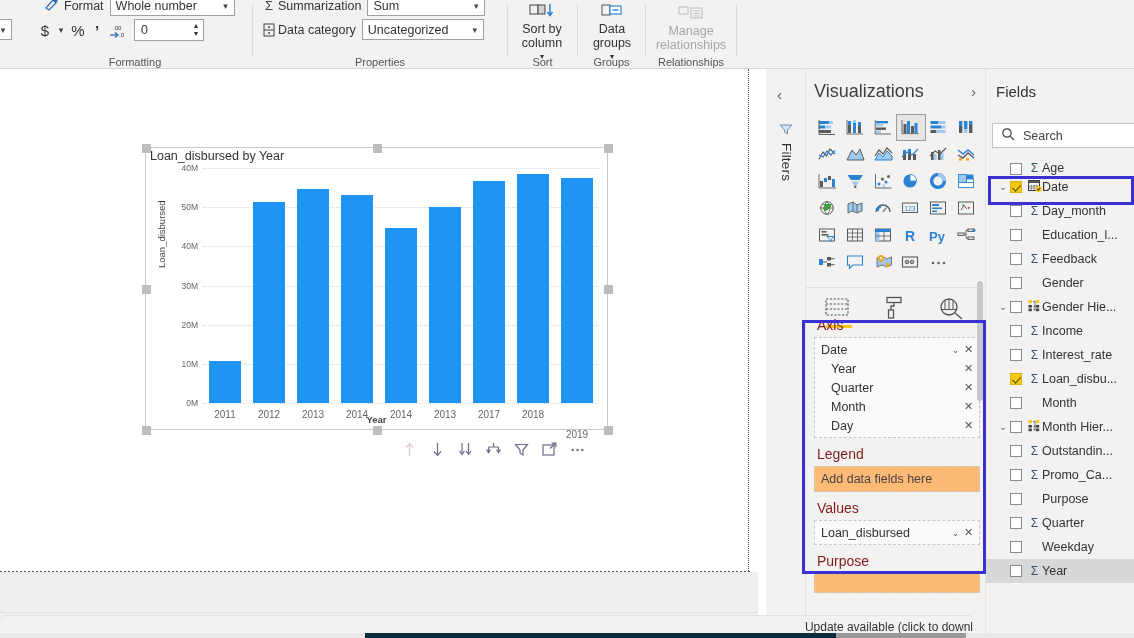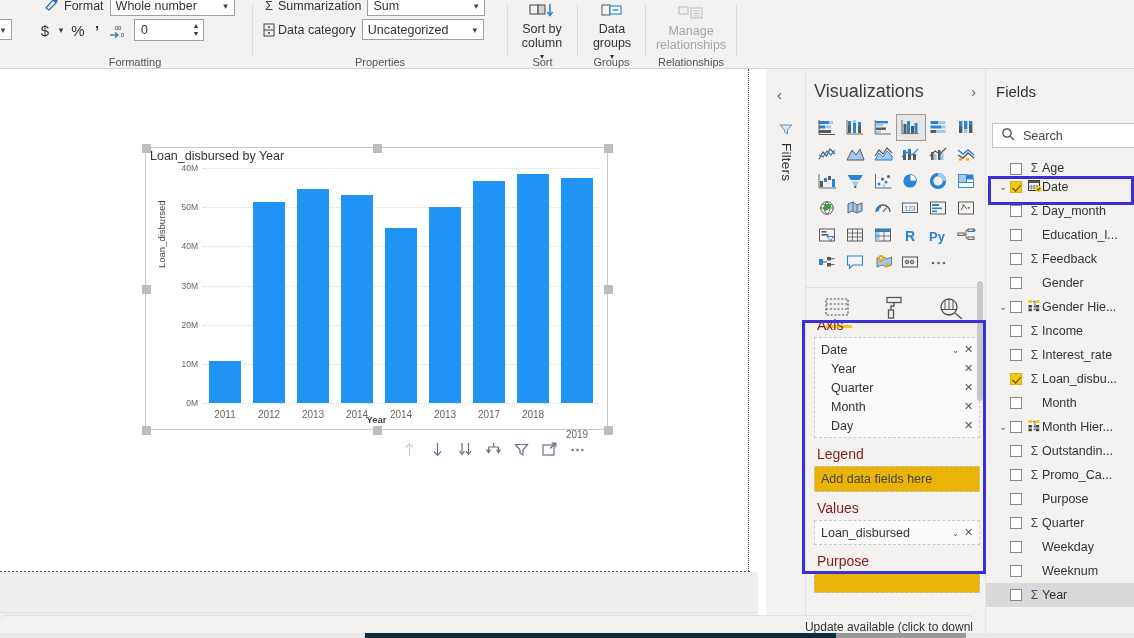--- a/index.html
+++ b/index.html
@@ -140,21 +140,21 @@
 
   #wellsOutline {
     position:absolute; left:802px; top:320px; width:184px; height:254px;
     border:3px solid #3b2fd6; pointer-events:none;
   }
   #wells { position:absolute; left:8px; top:240px; width:166px; }
   .wlabel { font-size:14px; color:#7f1d1d; margin:8px 0 4px 3px; }
   .wbox {
     border:1px dashed #c9c9c9; background:#fafafa; padding:2px 0;
   }
-  .wbox.white { background:#eab308; }
+  .wbox.white { background:#fdba74; }
   .witem {
     display:flex; align-items:center; height:19px; padding:0 4px 0 6px;
     font-size:12.5px; color:#333;
   }
   .witem .wtext { flex:1; white-space:nowrap; overflow:hidden; }
   .witem.child { padding-left:16px; }
   .wx { width:13px; text-align:center; color:#555; font-size:11px; cursor:pointer; }
   .wcaret { width:13px; text-align:center; color:#555; font-size:9px; cursor:pointer; }
   .wplace { font-size:12.5px; color:#444; padding:3px 6px; }
   #vizScroll { position:absolute; right:2px; top:212px; width:6px; height:120px;
@@ -937,26 +937,20 @@
         <span class="fcb"></span>
         <span class="fsig">Σ</span>
         <span class="fname">Quarter</span>
       </div>
       <div class="frow">
         <span class="fchev"></span>
         <span class="fcb"></span>
         <span class="fsig"></span>
         <span class="fname">Weekday</span>
       </div>
-      <div class="frow">
-        <span class="fchev"></span>
-        <span class="fcb"></span>
-        <span class="fsig"></span>
-        <span class="fname">Weeknum</span>
-      </div>
       <div class="frow hl">
         <span class="fchev"></span>
         <span class="fcb"></span>
         <span class="fsig">Σ</span>
         <span class="fname">Year</span>
       </div>
     </div>
 </div>
 <div id="dateHighlight"></div>
 

